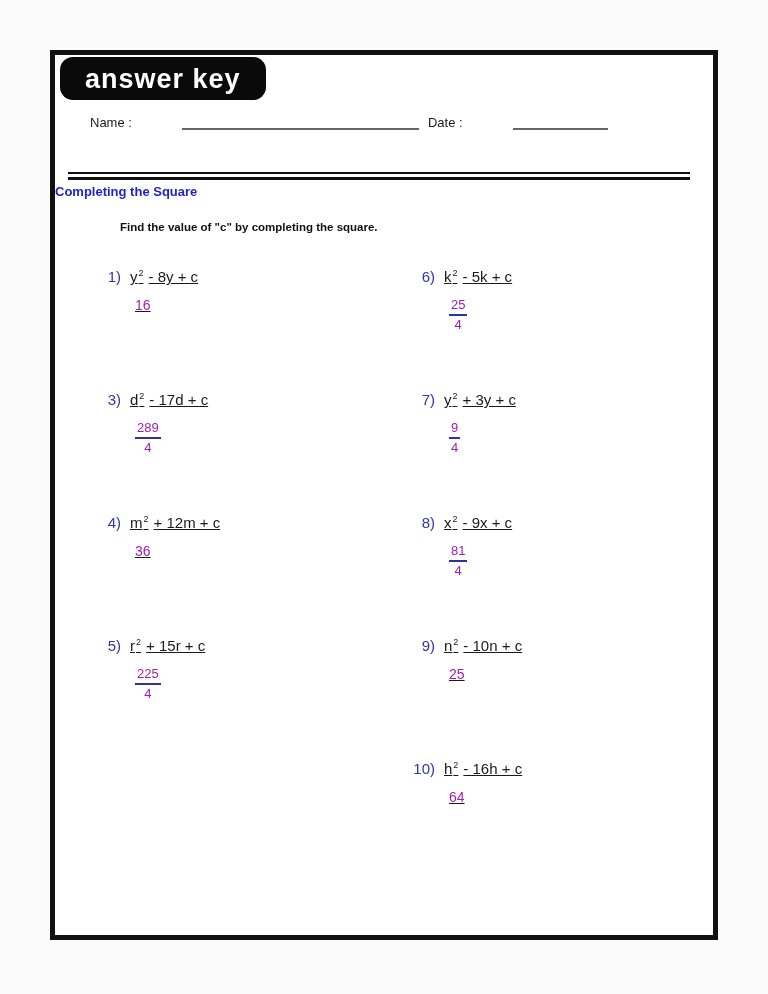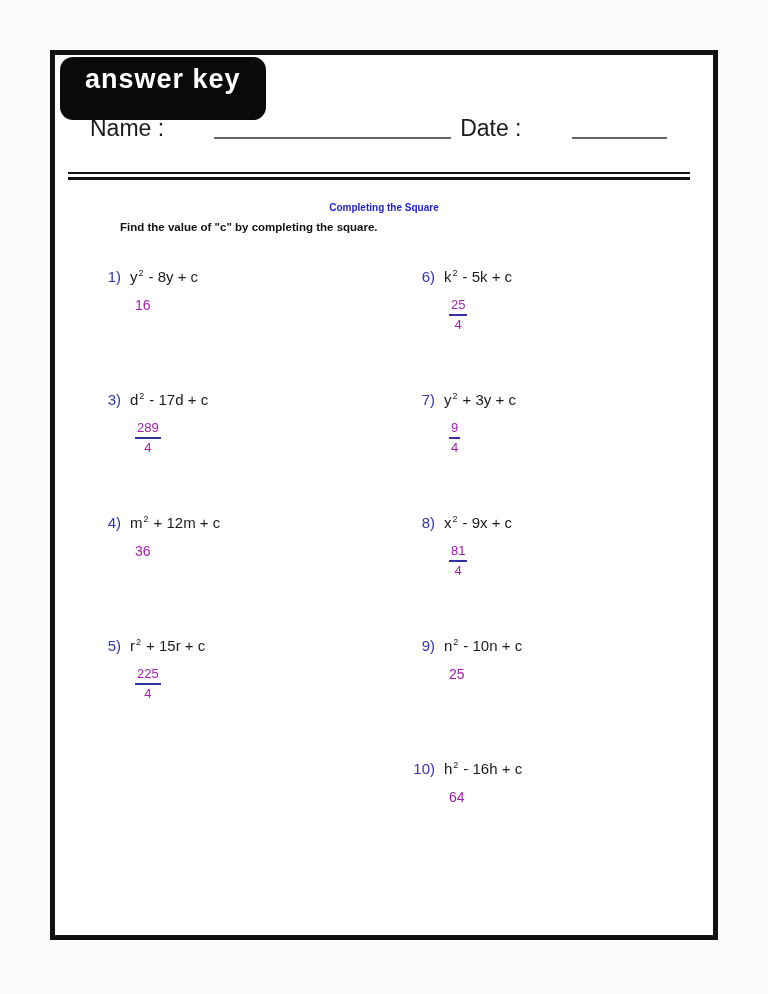--- a/index.html
+++ b/index.html
@@ -25,31 +25,31 @@
   }
   .badge {
     position: absolute;
     left: 5px;
     top: 2px;
     background: #0a0a0a;
     color: #ffffff;
     font-size: 27px;
     font-weight: bold;
     letter-spacing: 1px;
-    padding: 7px 25px 25px 25px;
+    padding: 7px 25px 5px 25px;
     border-radius: 13px;
   }
   .name-row {
     position: absolute;
     left: 35px;
     top: 60px;
     right: 10px;
     display: flex;
     align-items: baseline;
-    font-size: 23px;
+    font-size: 13px;
   }
   .blank-line {
     display: inline-block;
     border-bottom: 2px solid #666666;
     transform: translateY(3px);
   }
   .name-line { width: 237px; margin-left: 50px; }
   .date-label { margin-left: 9px; }
   .date-line { width: 95px; margin-left: 50px; }
   .double-rule {
@@ -59,41 +59,39 @@
     width: 622px;
     height: 3px;
     border-top: 2px solid #111111;
     border-bottom: 3px solid #111111;
   }
   .sheet-title {
     position: absolute;
     top: 129px;
     left: 0;
     width: 100%;
-    text-align: center;
-    font-size: 10px;
+    font-size: 13px;
     font-weight: bold;
     color: #2222cc;
-    margin-top: 18px;
   }
   .instruction {
     position: absolute;
     top: 166px;
     left: 65px;
     font-size: 11.5px;
     font-weight: bold;
     color: #111111;
   }
   .problems {
     position: absolute;
     top: 213px;
     left: 0;
     right: 0;
   }
-  .col { position: absolute; top: 0; }
+  .col { position: absolute; top: 0; text-decoration: underline; }
   .col-left  { left: 38px; }
   .col-right { left: 352px; }
   .problem { height: 123px; }
   .pnum {
     display: inline-block;
     width: 28px;
     text-align: right;
     margin-right: 9px;
     font-size: 15px;
     color: #3434ad;

